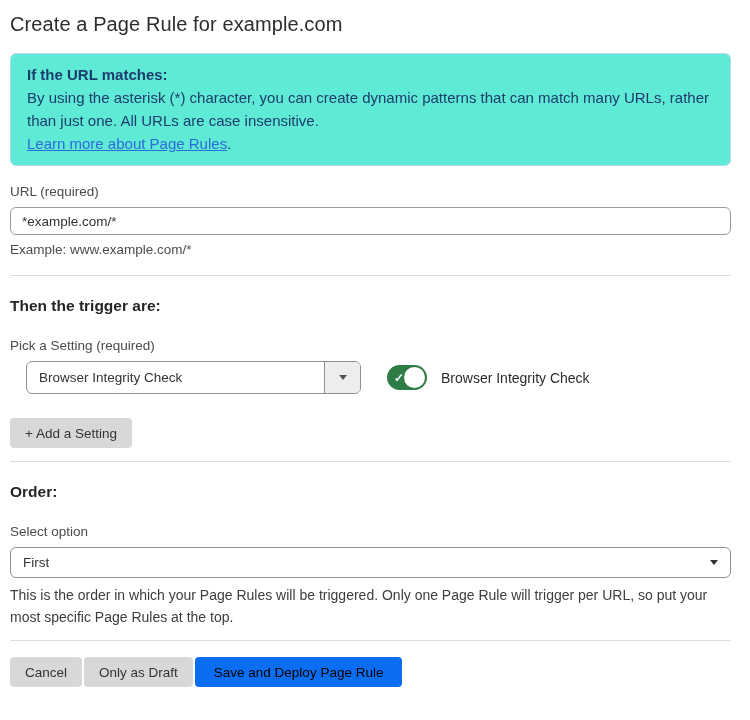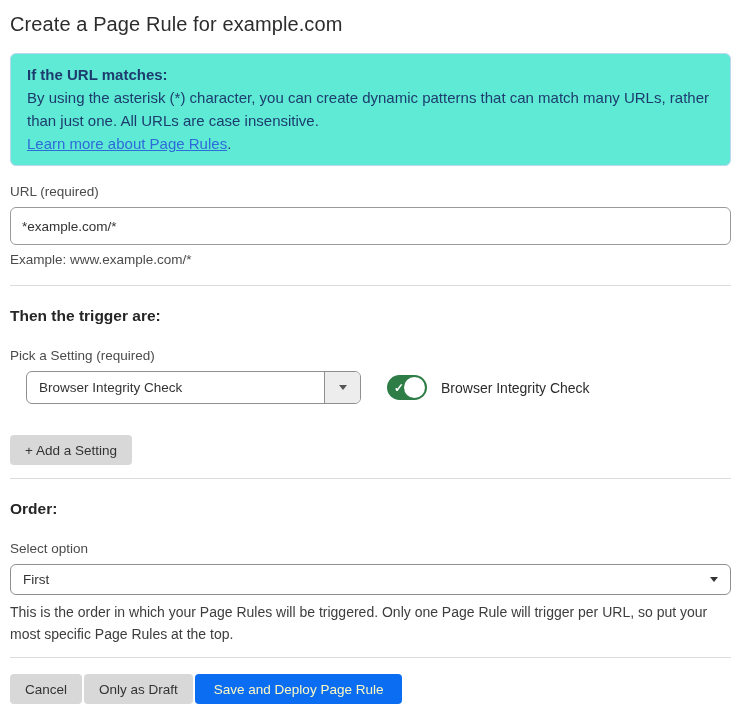--- a/index.html
+++ b/index.html
@@ -41,21 +41,21 @@
   
   .field-label {
     display: block;
     font-size: 13.5px;
     color: #4b4b4b;
     margin-bottom: 8px;
   }
   .text-input {
     display: block;
     width: 100%;
-    height: 38px;
+    height: 28px;
     border: 1px solid #9b9b9b;
     border-radius: 6px;
     padding: 0 11px;
     font-size: 13.5px;
     color: #333;
     font-family: "Liberation Sans", sans-serif;
     outline: none;
     background: #fff;
   }
   .field-hint {
@@ -150,22 +150,22 @@
   .btn {
     height: 30px;
     border: none;
     border-radius: 4px;
     font-size: 13.5px;
     font-family: "Liberation Sans", sans-serif;
     cursor: pointer;
     padding: 0 15px;
   }
   .btn-gray { background: #d8d8d8; color: #333; }
-  .btn-primary { background: #0b6df1; color: #fef9c3; padding: 4px 19px; }
-  .add-setting { margin-top: 31px; }
+  .btn-primary { background: #0b6df1; color: #000000; padding: 4px 19px; }
+  .add-setting { margin-top: 24px; }
 
   
   .select-box.full { width: 100%; height: 31px; justify-content: space-between; padding: 0 12px; }
   .select-box.full .select-value { padding: 0; }
   .help-text {
     margin: 6px 0 0 0;
     font-size: 14px;
     line-height: 22px;
     color: #3d3d3d;
   }

